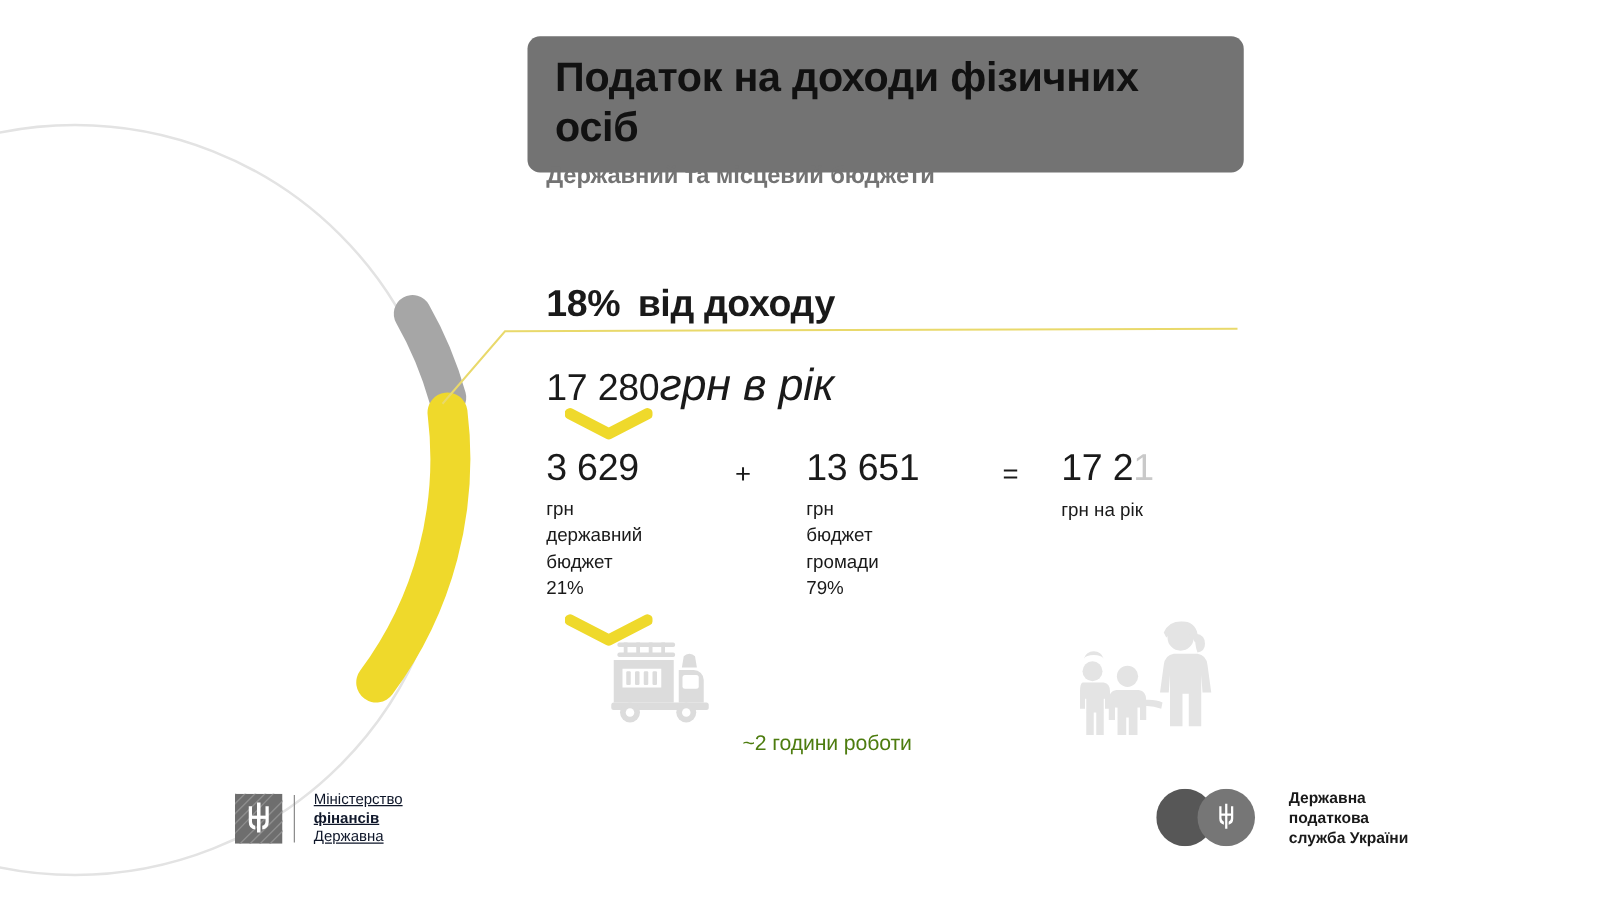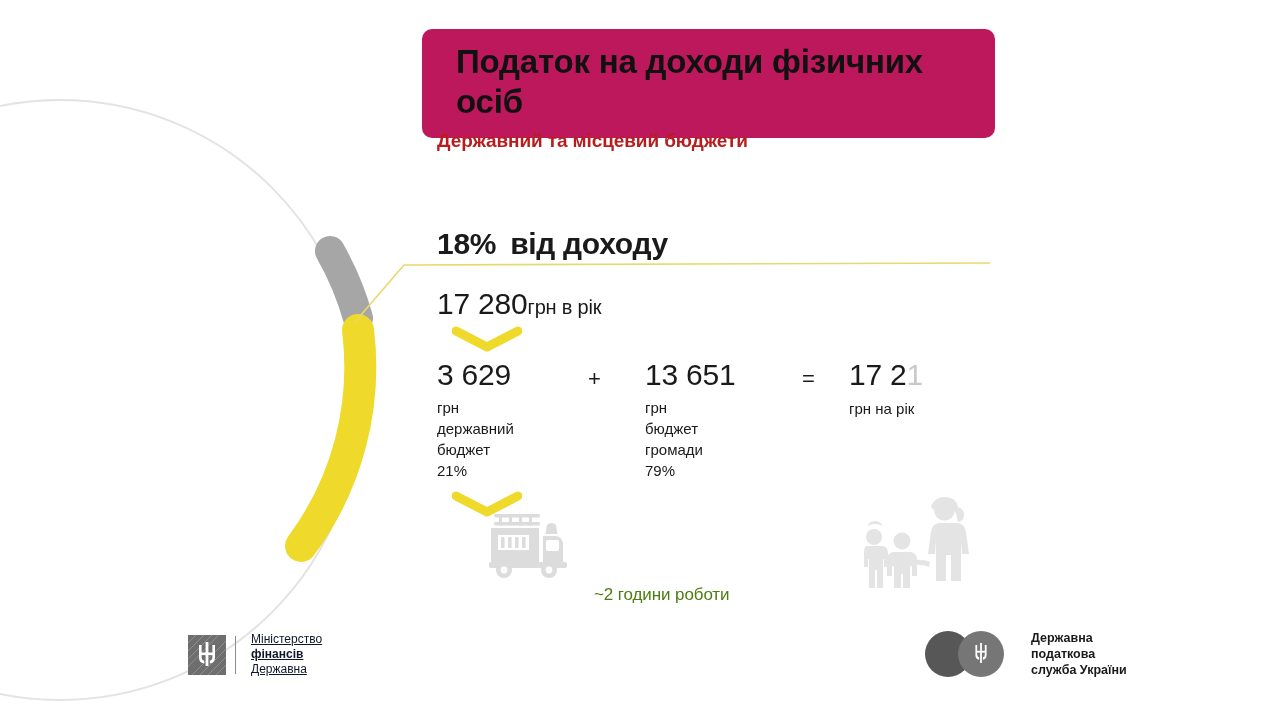--- a/index.html
+++ b/index.html
@@ -31,39 +31,39 @@
     pointer-events: none;
   }
 
   
   .title-banner {
     position: absolute;
     left: 422px;
     top: 29px;
     width: 573px;
     box-sizing: border-box;
-    background: #be185d;
+    background: #737373;
     border-radius: 10px;
-    padding: 13px 22px 16px 34px;
+    padding: 13px 22px 16px 22px;
   }
   .title-banner-text {
     font-size: 33px;
     line-height: 40px;
     font-weight: bold;
     letter-spacing: -0.2px;
     color: #111111;
     margin: 0;
   }
   .subtitle {
     position: absolute;
     left: 437px;
     top: 130px;
     font-size: 19px;
     font-weight: bold;
-    color: #b91c1c;
+    color: #737373;
     letter-spacing: -0.1px;
   }
 
   
   .rate-row {
     position: absolute;
     left: 437px;
     top: 227px;
     display: flex;
     align-items: center;
@@ -87,23 +87,24 @@
     top: 287px;
     display: flex;
     align-items: baseline;
   }
   .total-amount {
     font-size: 30px;
     font-weight: normal;
     letter-spacing: -0.2px;
   }
   .total-unit {
-    font-size: 20px;
+    font-size: 36px;
     font-weight: normal;
     letter-spacing: -0.2px;
+    font-style: italic;
   }
 
   
   .chevron {
     position: absolute;
     width: 70px;
     height: 26px;
   }
   .chevron.first { left: 452px; top: 326px; }
   .chevron.second { left: 452px; top: 491px; }

